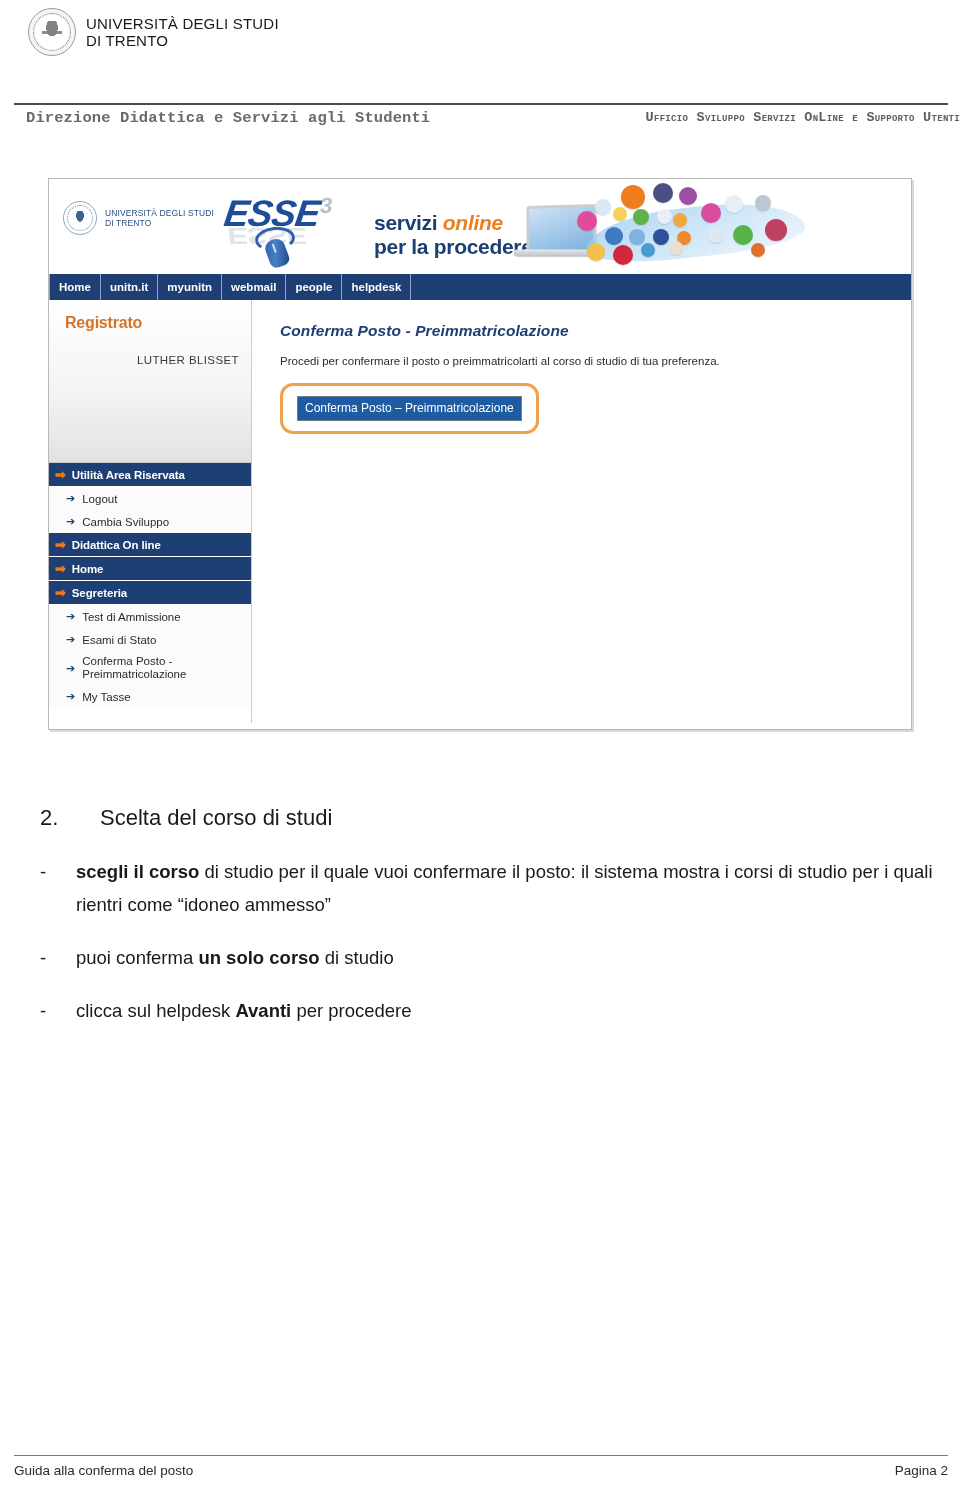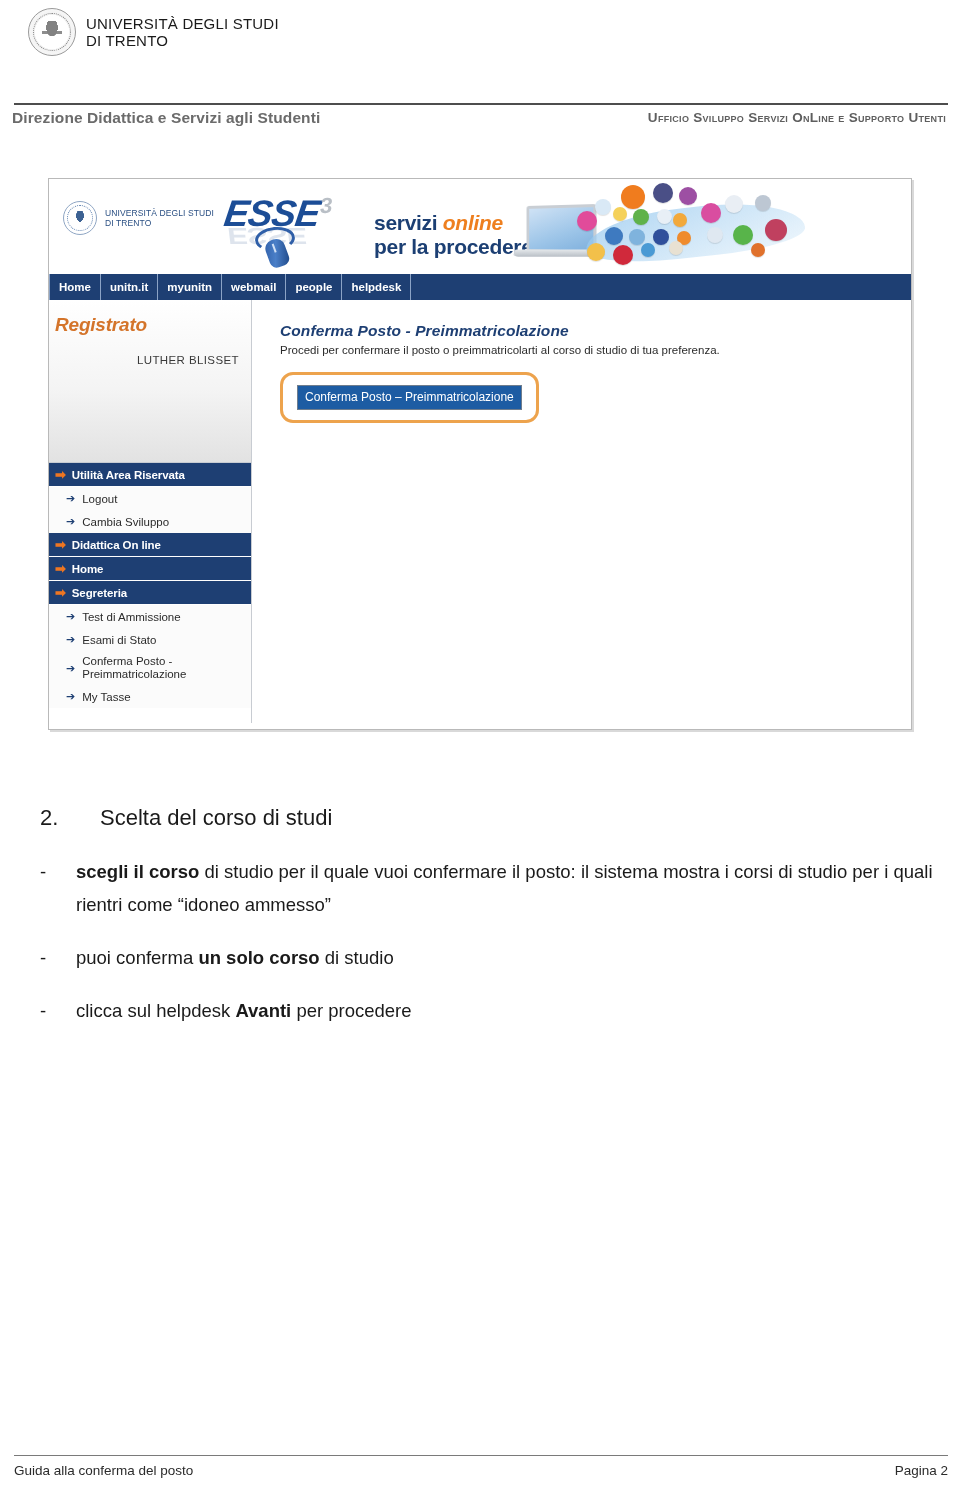--- a/index.html
+++ b/index.html
@@ -69,24 +69,25 @@
   .dept-rule {
     position: absolute;
     left: 14px;
     top: 103px;
     width: 934px;
     height: 2px;
     background: #4d4d4d;
   }
   .dept-row {
     position: absolute;
-    left: 12px;
+    left: 26px;
     top: 109px;
     width: 934px;
     height: 24px;
+    font-family: Liberation Mono, monospace;
   }
   .dept-left {
     position: absolute;
     left: 0; top: 0;
     font-size: 15.5px;
     font-weight: bold;
     color: #6b6b6b;
     letter-spacing: .1px;
     white-space: nowrap;
   }
@@ -304,26 +305,25 @@
     background: #ffffff;
   }
   .side-user {
     height: 162px;
     background: linear-gradient(180deg, #ffffff 0%, #f4f4f4 55%, #e2e2e2 100%);
     position: relative;
     border-bottom: 1px solid #c8ccd2;
   }
   .side-user .role {
     position: absolute;
-    left: 6px; top: 14px;
-    font-size: 19px;
+    left: 16px; top: 14px;
+    font-size: 16px;
     font-weight: bold;
     color: #d4742a;
     letter-spacing: -.2px;
-    font-style: italic;
   }
   .side-user .uname {
     position: absolute;
     right: 12px; top: 54px;
     font-size: 11.5px;
     color: #3a3a3a;
     letter-spacing: .4px;
   }
   .menu-head {
     background: #1e3f73;
@@ -371,21 +371,21 @@
     position: relative;
   }
   .main-title {
     font-size: 15.5px;
     font-weight: bold;
     font-style: italic;
     color: #1e3f73;
     letter-spacing: .1px;
   }
   .main-desc {
-    margin-top: 4px;
+    margin-top: 15px;
     font-size: 11.5px;
     color: #2b2b2b;
   }
   .cta-wrap {
     margin-top: 16px;
     display: inline-block;
     border: 3px solid #eda34d;
     border-radius: 13px;
     padding: 10px 14px;
   }

